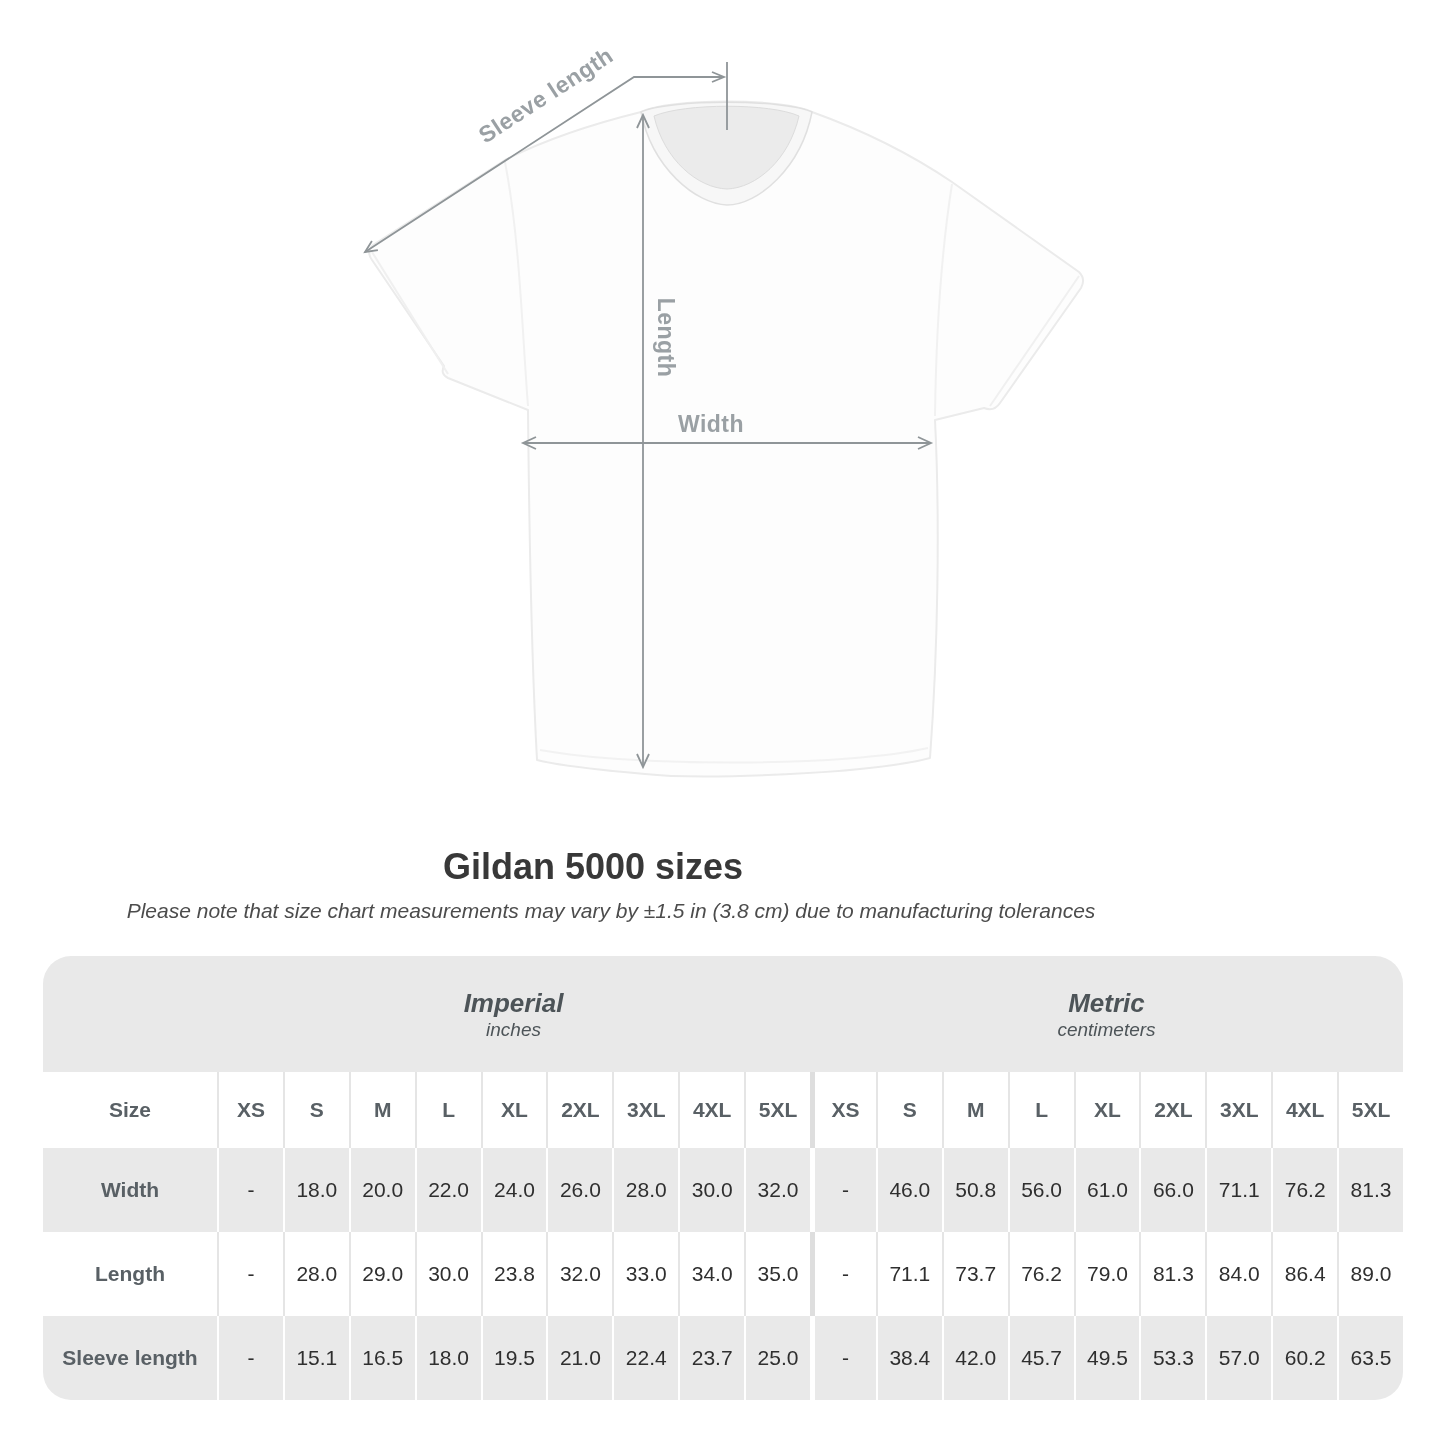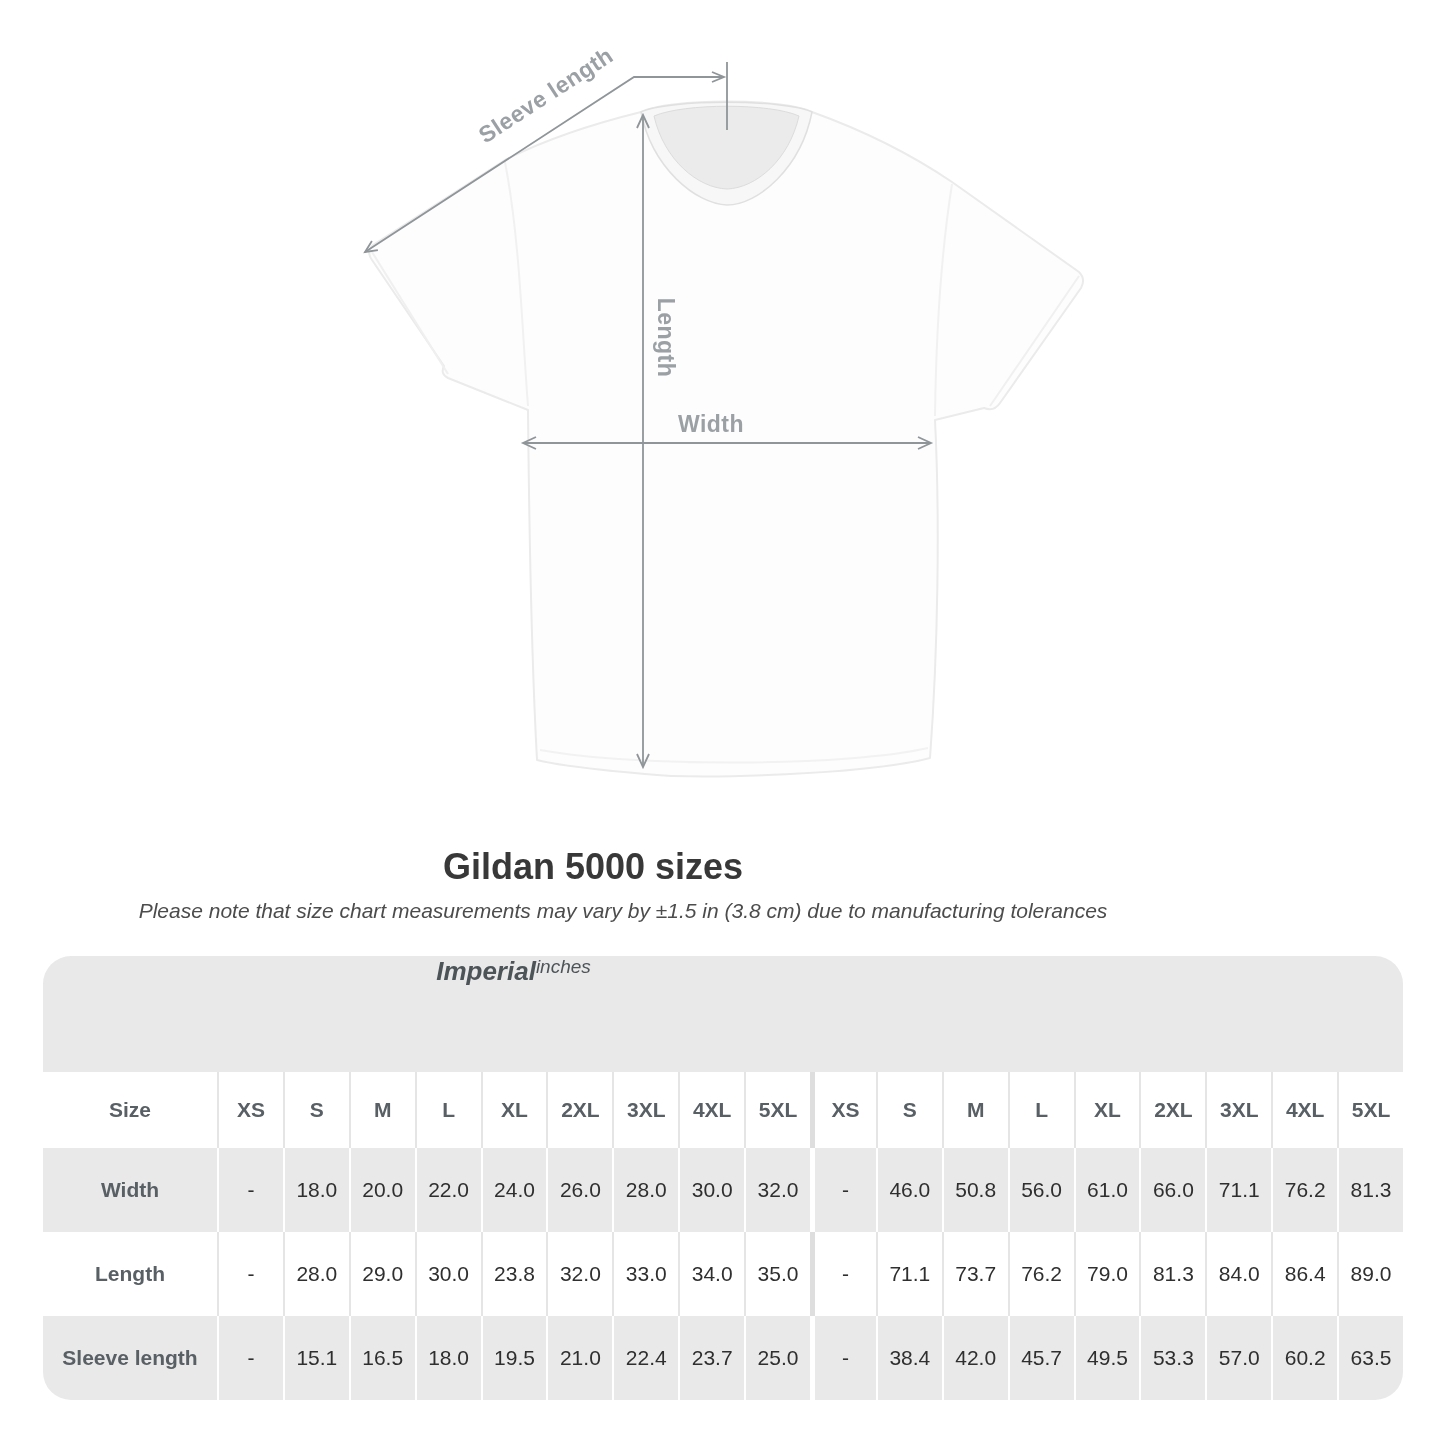--- a/index.html
+++ b/index.html
@@ -16,33 +16,33 @@
   .sleeve-label{left:416px;top:82px;width:260px;transform:rotate(-33deg);}
   .length-label{left:595px;top:324px;width:140px;transform:rotate(90deg);}
   .width-label{left:631px;top:411px;width:160px;}
   
   .page-title{
     position:absolute;left:0;top:846px;width:1186px;text-align:center;
     font-size:36px;font-weight:bold;color:#383838;margin:0;
   }
   .page-subtitle{
     position:absolute;left:0;top:899px;width:1222px;text-align:center;
-    font-size:21px;font-style:italic;color:#4c4c4c;padding-left:12px;
+    font-size:21px;font-style:italic;color:#4c4c4c;
   }
   
   .size-table{
     position:absolute;left:43px;top:956px;width:1360px;height:444px;
     border-radius:28px;overflow:hidden;
   }
   .band{
     display:flex;height:116px;background:var(--band-bg,#e9e9e9);
   }
   .band .spacer{width:174px;}
   .band .half{
-    width:593px;display:flex;flex-direction:row;align-items:flex-start;justify-content:center;
+    width:593px;display:flex;flex-direction:column;align-items:center;justify-content:center;
   }
   .band .sys-name{font-size:26px;font-weight:bold;font-style:italic;color:#4d5458;}
   .band .sys-unit{font-size:19px;font-style:italic;color:#4d5458;}
   .trow{
     display:grid;grid-template-columns:174px repeat(18,1fr);
   }
   .trow.size-row{height:76px;}
   .trow.data-row{height:84px;}
   .trow .cell{
     display:flex;align-items:center;justify-content:center;
@@ -124,20 +124,24 @@
 
 <h1 class="page-title">Gildan 5000 sizes</h1>
 <div class="page-subtitle">Please note that size chart measurements may vary by ±1.5 in (3.8 cm) due to manufacturing tolerances</div>
 
 <div class="size-table">
   <div class="band">
     <div class="spacer"></div>
     <div class="half">
       <div class="sys-name">Imperial</div>
       <div class="sys-unit">inches</div>
+    </div>
+    <div class="half">
+      <div class="sys-name">Metric</div>
+      <div class="sys-unit">centimeters</div>
     </div>
   </div>
   <div id="size-row" class="trow size-row row-white">
       <div class="cell hdr lbl">Size</div>
       <div class="cell hdr">XS</div>
       <div class="cell hdr">S</div>
       <div class="cell hdr">M</div>
       <div class="cell hdr">L</div>
       <div class="cell hdr">XL</div>
       <div class="cell hdr">2XL</div>

